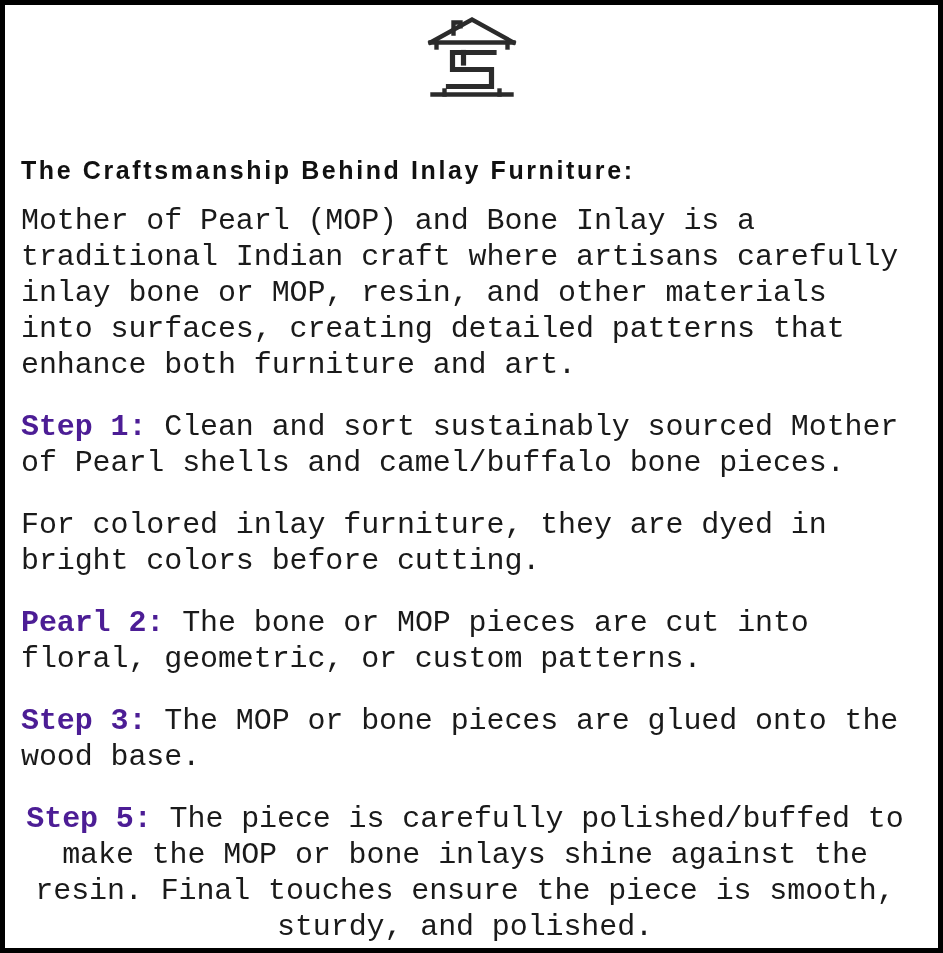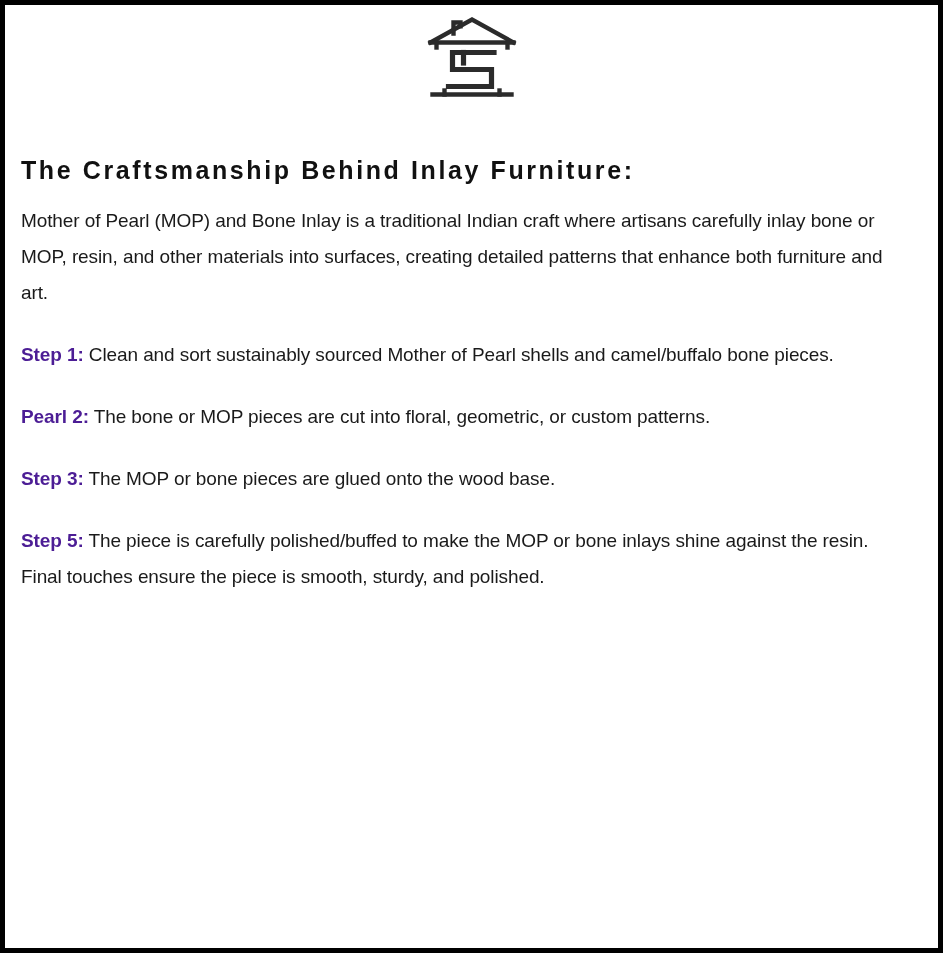--- a/index.html
+++ b/index.html
@@ -68,31 +68,32 @@
   }
 
   
   .body-copy {
     margin: 0 0 0 5px;
     padding-top: 18px;
   }
 
   .para {
     margin: 0 0 26px 0;
-    font-family: Liberation Sans, sans-serif;
-    font-size: 19px;
+    font-family: Liberation Mono, monospace;
+    font-size: 30px;
     font-weight: 400;
     color: #1a1a1a;
     line-height: 36px;
     letter-spacing: -0.1px;
     max-width: 888px;
   }
 
   .para:last-child {
     margin-bottom: 0;
+    text-align: center;
   }
 
   .para .lead {
     font-weight: 700;
     color: #4c1d95;
   }
 </style>
 </head>
 <body>
 
@@ -131,20 +132,23 @@
     <h1 class="headline">The Craftsmanship Behind Inlay Furniture:</h1>
 
     <div class="body-copy">
       <p class="para">
         <span class="lead"></span><span>Mother of Pearl (MOP) and Bone Inlay is a traditional Indian craft where artisans carefully inlay bone or MOP, resin, and other materials into surfaces, creating detailed patterns that enhance both furniture and art.</span>
       </p>
       <p class="para">
         <span class="lead">Step 1:</span><span> Clean and sort sustainably sourced Mother of Pearl shells and camel/buffalo bone pieces.</span>
       </p>
       <p class="para">
+        <span class="lead"></span><span>For colored inlay furniture, they are dyed in bright colors before cutting.</span>
+      </p>
+      <p class="para">
         <span class="lead">Pearl 2:</span><span> The bone or MOP pieces are cut into floral, geometric, or custom patterns.</span>
       </p>
       <p class="para">
         <span class="lead">Step 3:</span><span> The MOP or bone pieces are glued onto the wood base.</span>
       </p>
       <p class="para">
         <span class="lead">Step 5:</span><span> The piece is carefully polished/buffed to make the MOP or bone inlays shine against the resin. Final touches ensure the piece is smooth, sturdy, and polished.</span>
       </p>
     </div>
 

